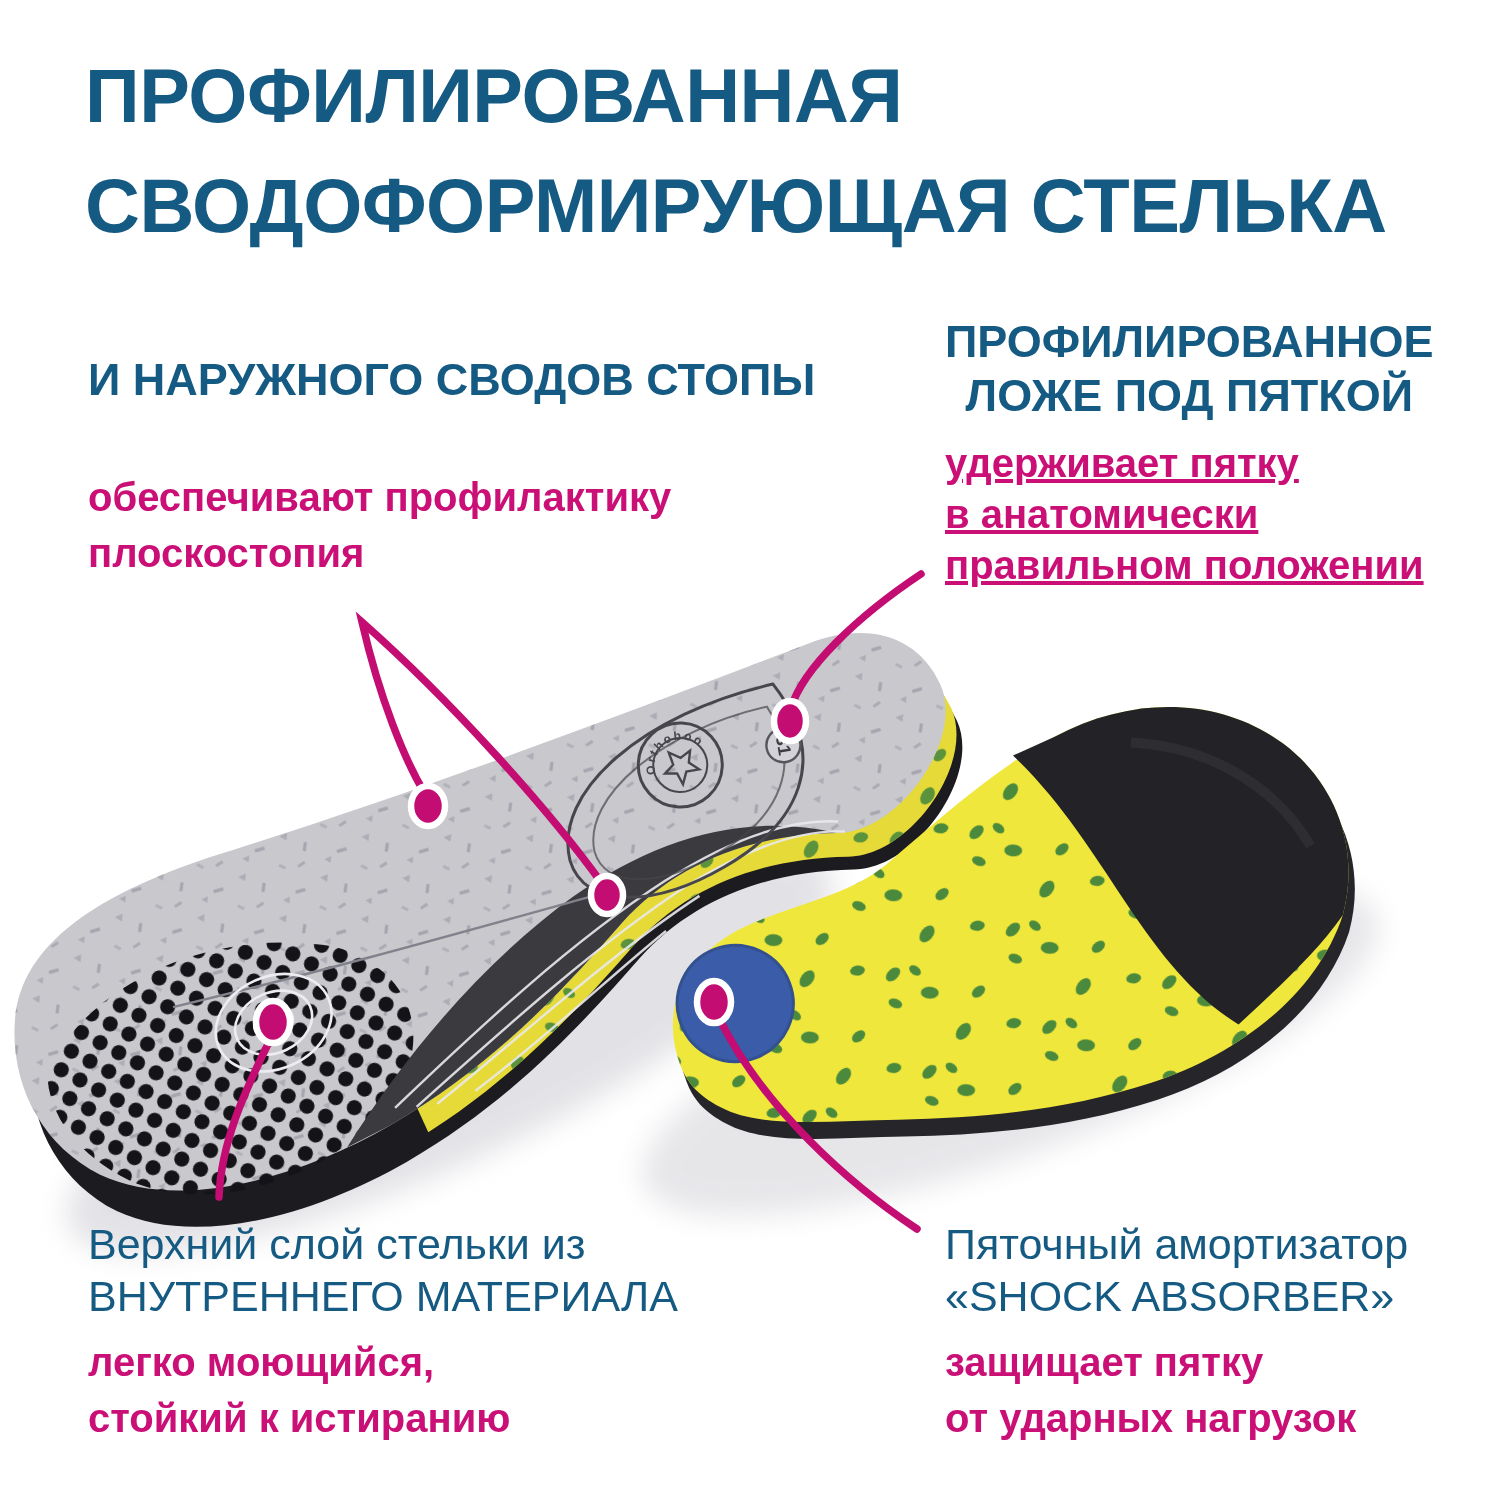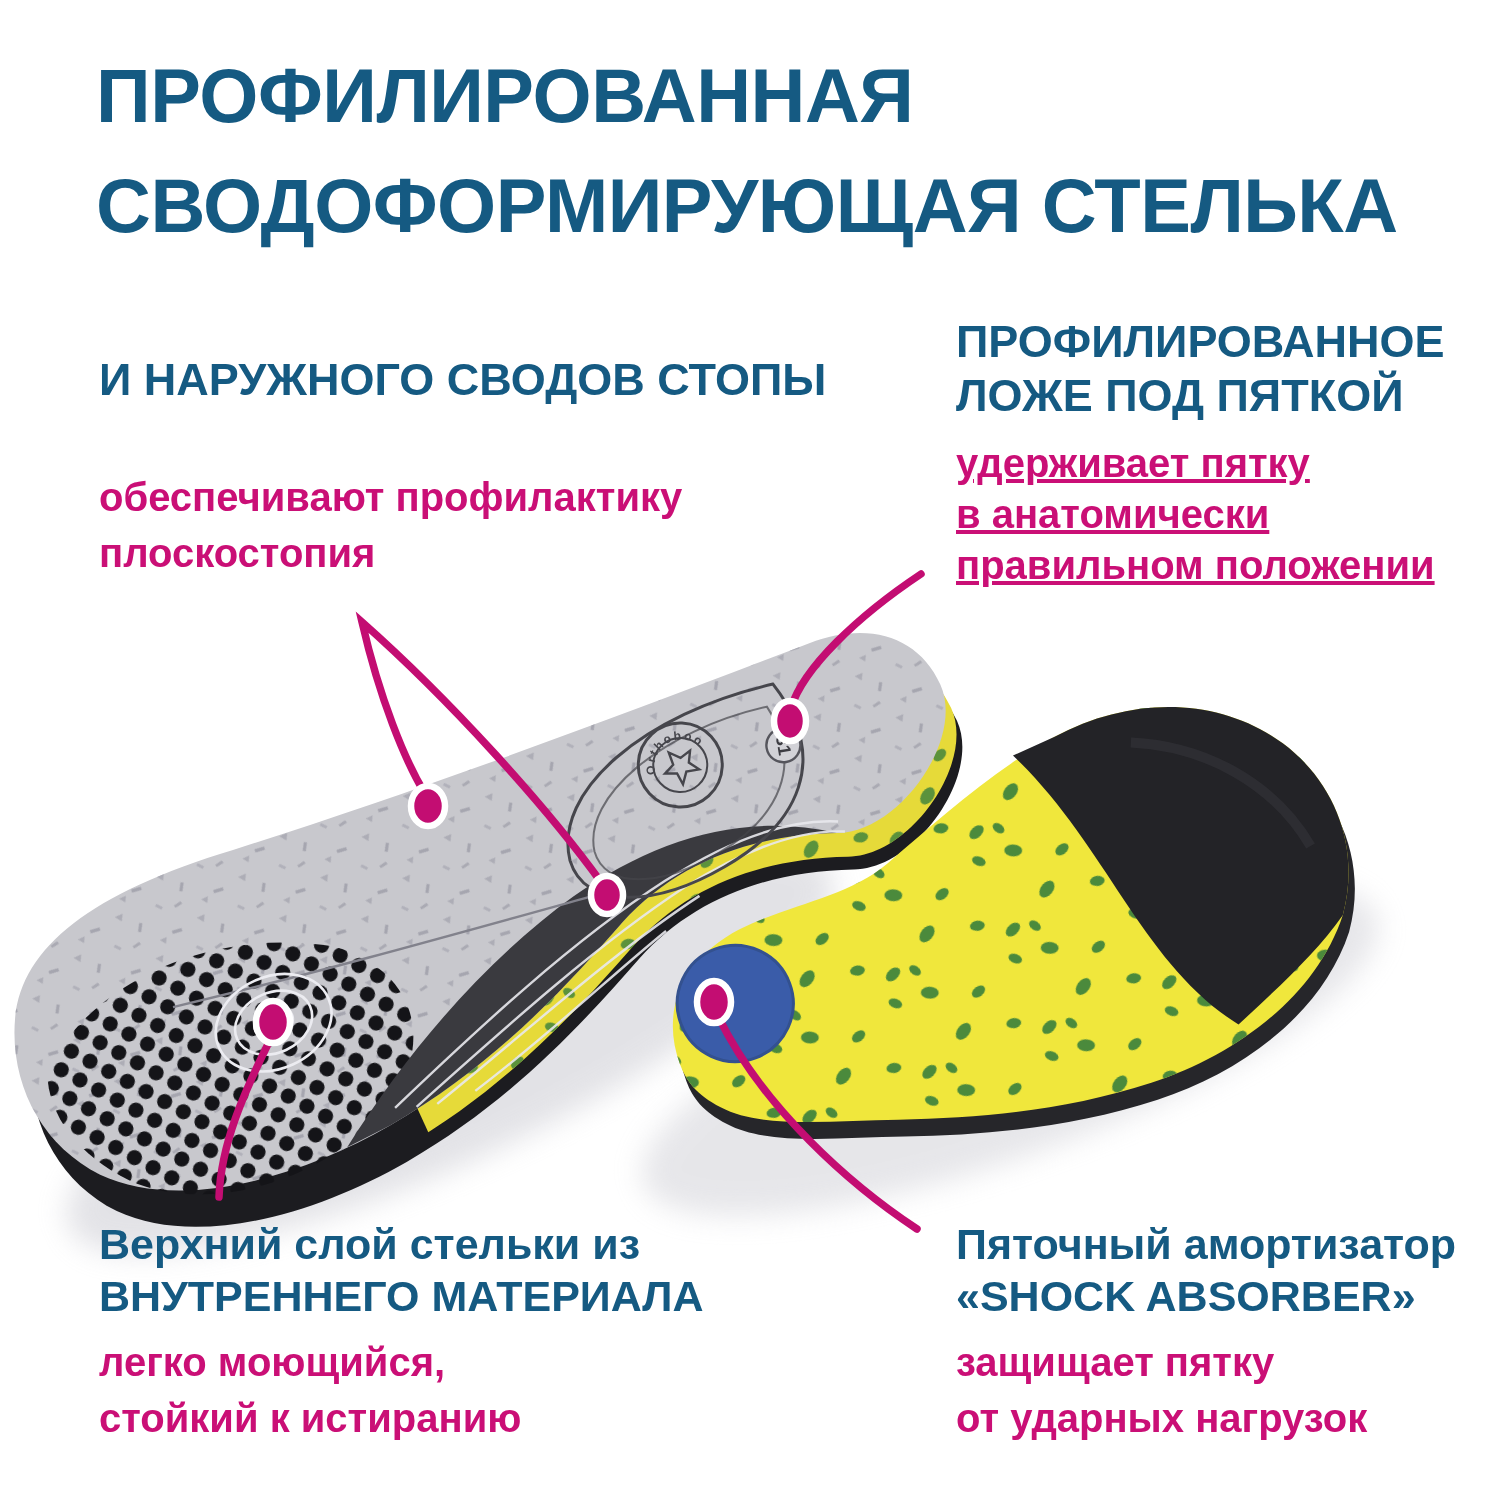--- a/index.html
+++ b/index.html
@@ -1,25 +1,25 @@
 <!DOCTYPE html>
 <html lang="ru"><head>
 <meta charset="utf-8">
 <style>
   html,body{margin:0;padding:0;background:#fff;}
   #canvas{
     position:relative;width:1500px;height:1500px;background:#ffffff;
     font-family:"Liberation Sans", sans-serif;overflow:hidden;
   }
-  .abs{position:absolute;white-space:nowrap;margin-left:11px;}
+  .abs{position:absolute;white-space:nowrap;}
   .title{font-size:76px;font-weight:bold;line-height:110px;letter-spacing:-0.5px;color:#155a82;}
   .h-blue{font-size:45px;font-weight:bold;color:#155a82;}
-  .h-blue-sm{font-size:43px;font-weight:bold;color:#155a82;}
+  .h-blue-sm{font-size:43px;font-weight:normal;color:#155a82;}
   .p-pink{font-size:40px;font-weight:bold;color:#ca0f76;}
-  .lh57{line-height:57px;} .lh54{line-height:54px;} .lh56{line-height:56px;}
+  .lh57{line-height:57px;} .lh54{line-height:54px;text-align:center;} .lh56{line-height:56px;}
   .lh51{line-height:51px;text-decoration:underline;} .lh52{line-height:52px;}
   svg{position:absolute;left:0;top:0;}
 </style>
 </head>
 <body>
 
 <div id="canvas">
 
   <svg width="1500" height="1500" viewBox="0 0 1500 1500" aria-hidden="true">
     <defs>

